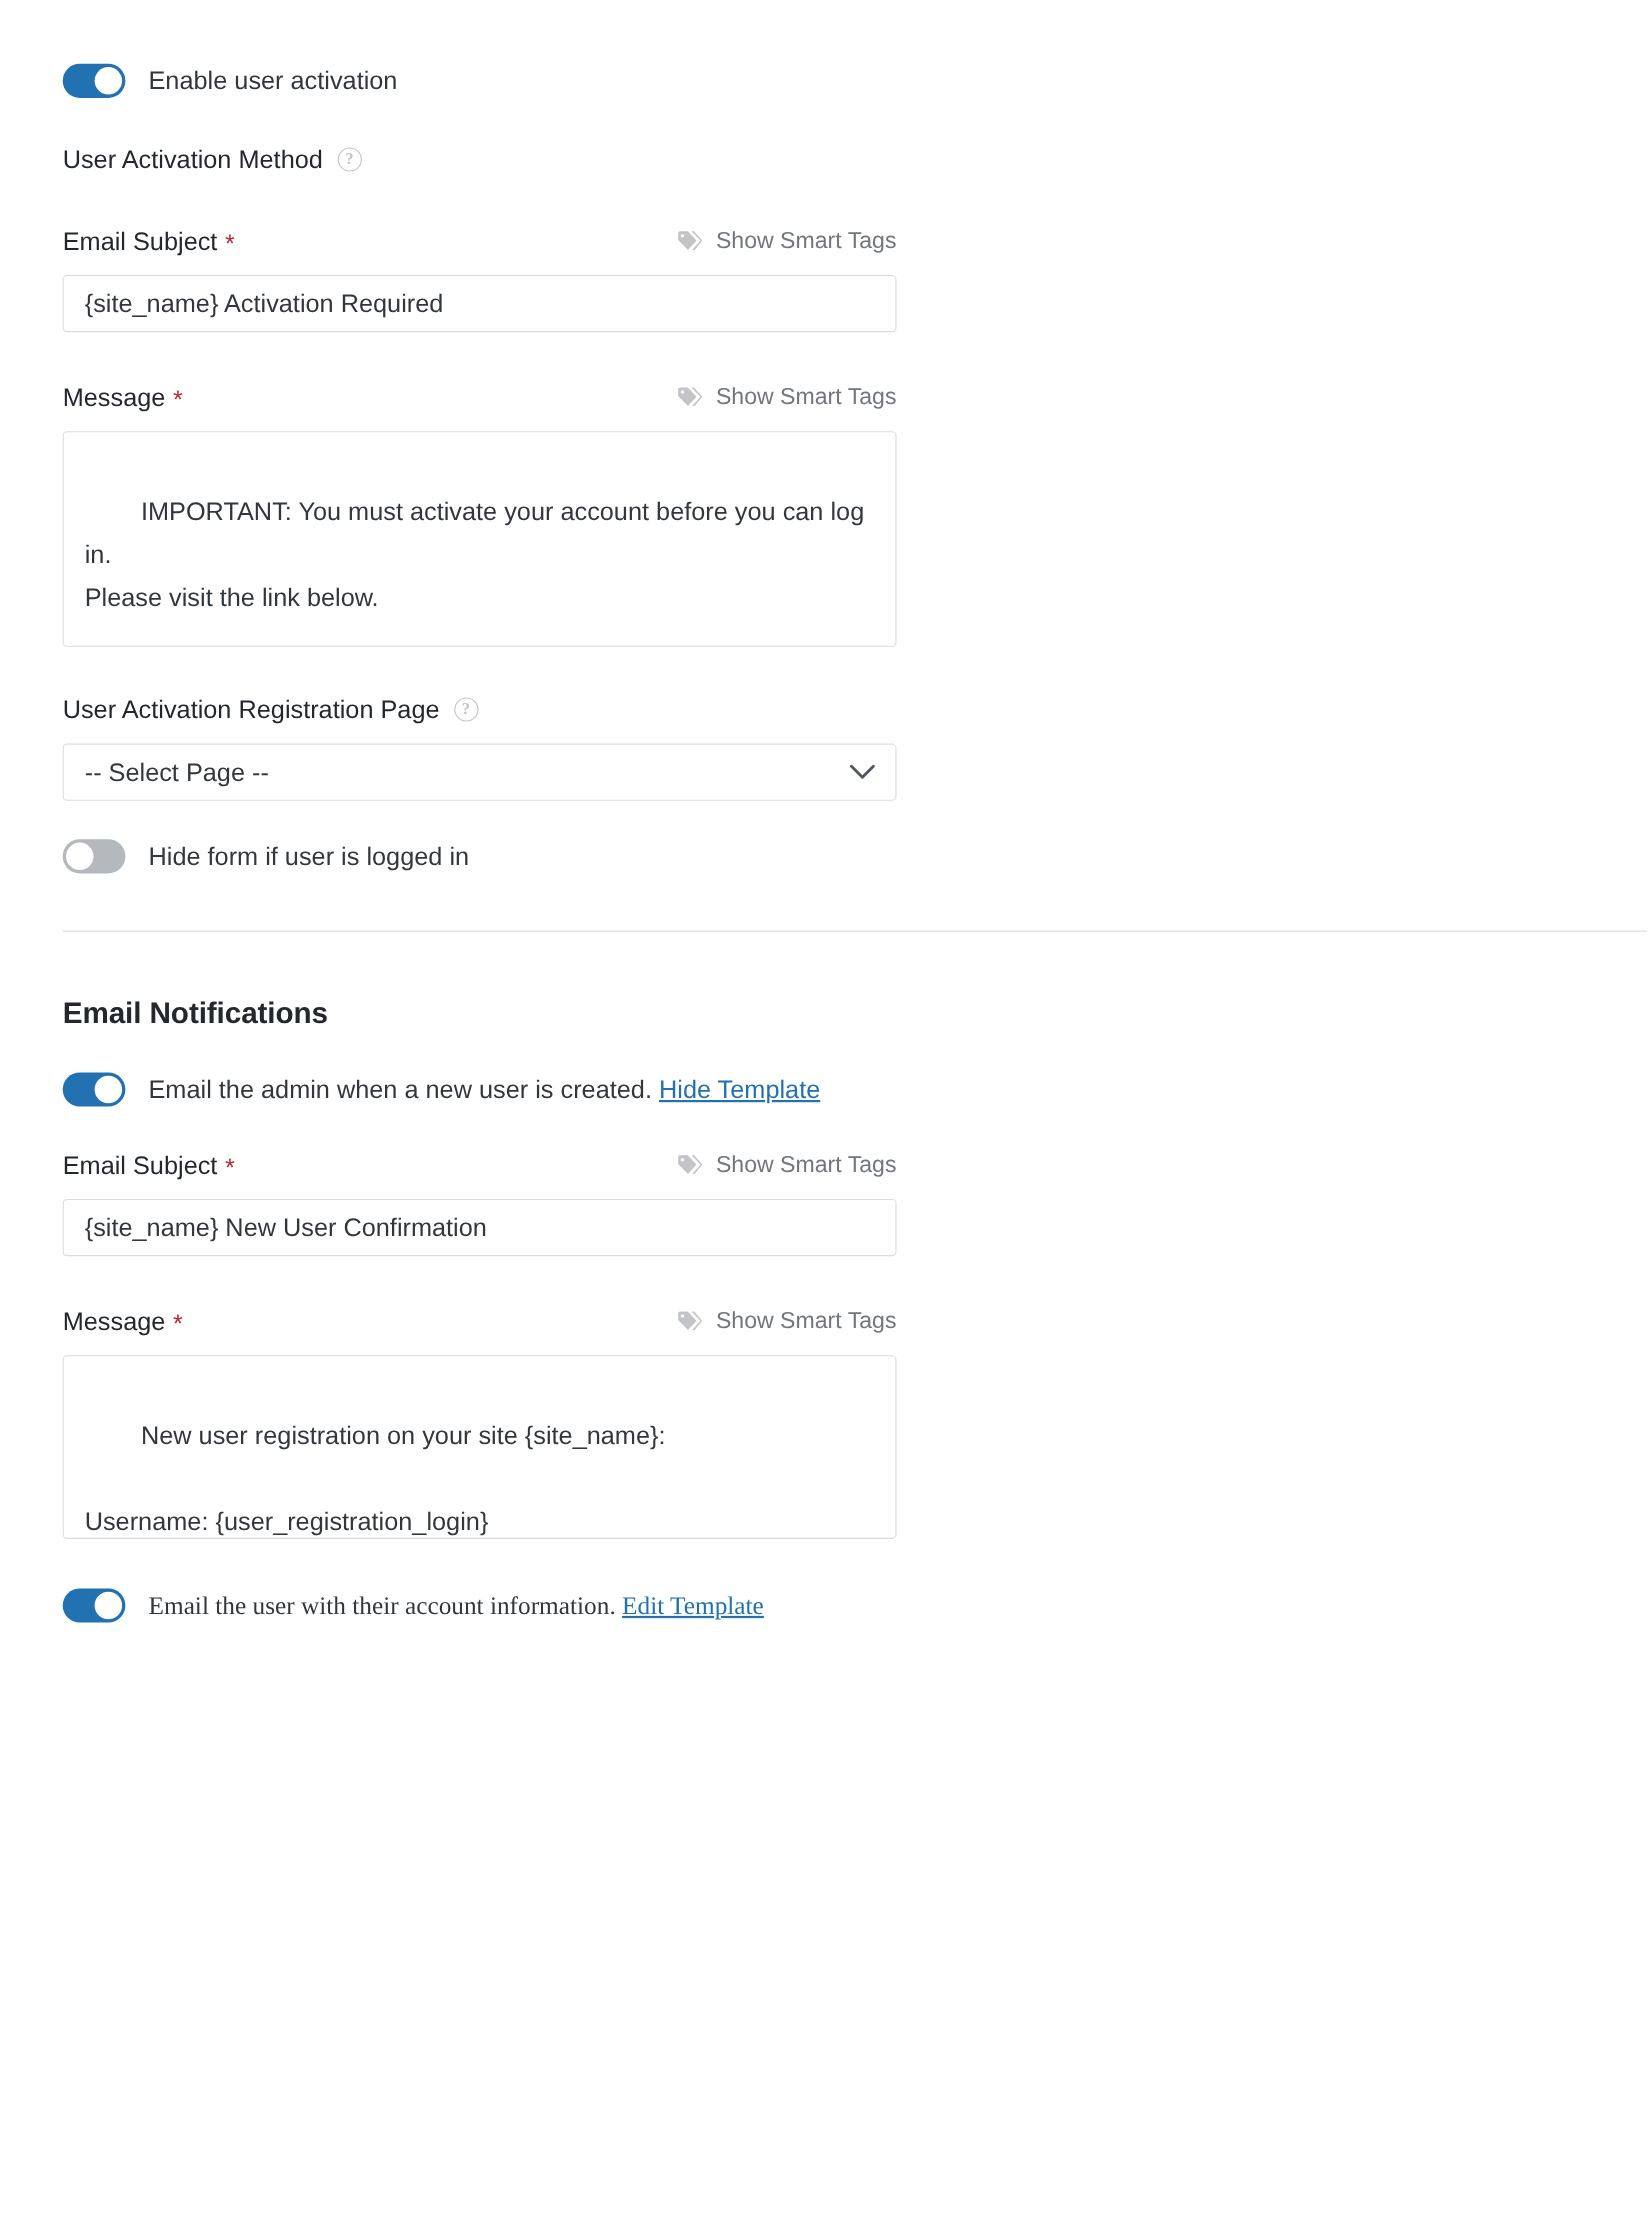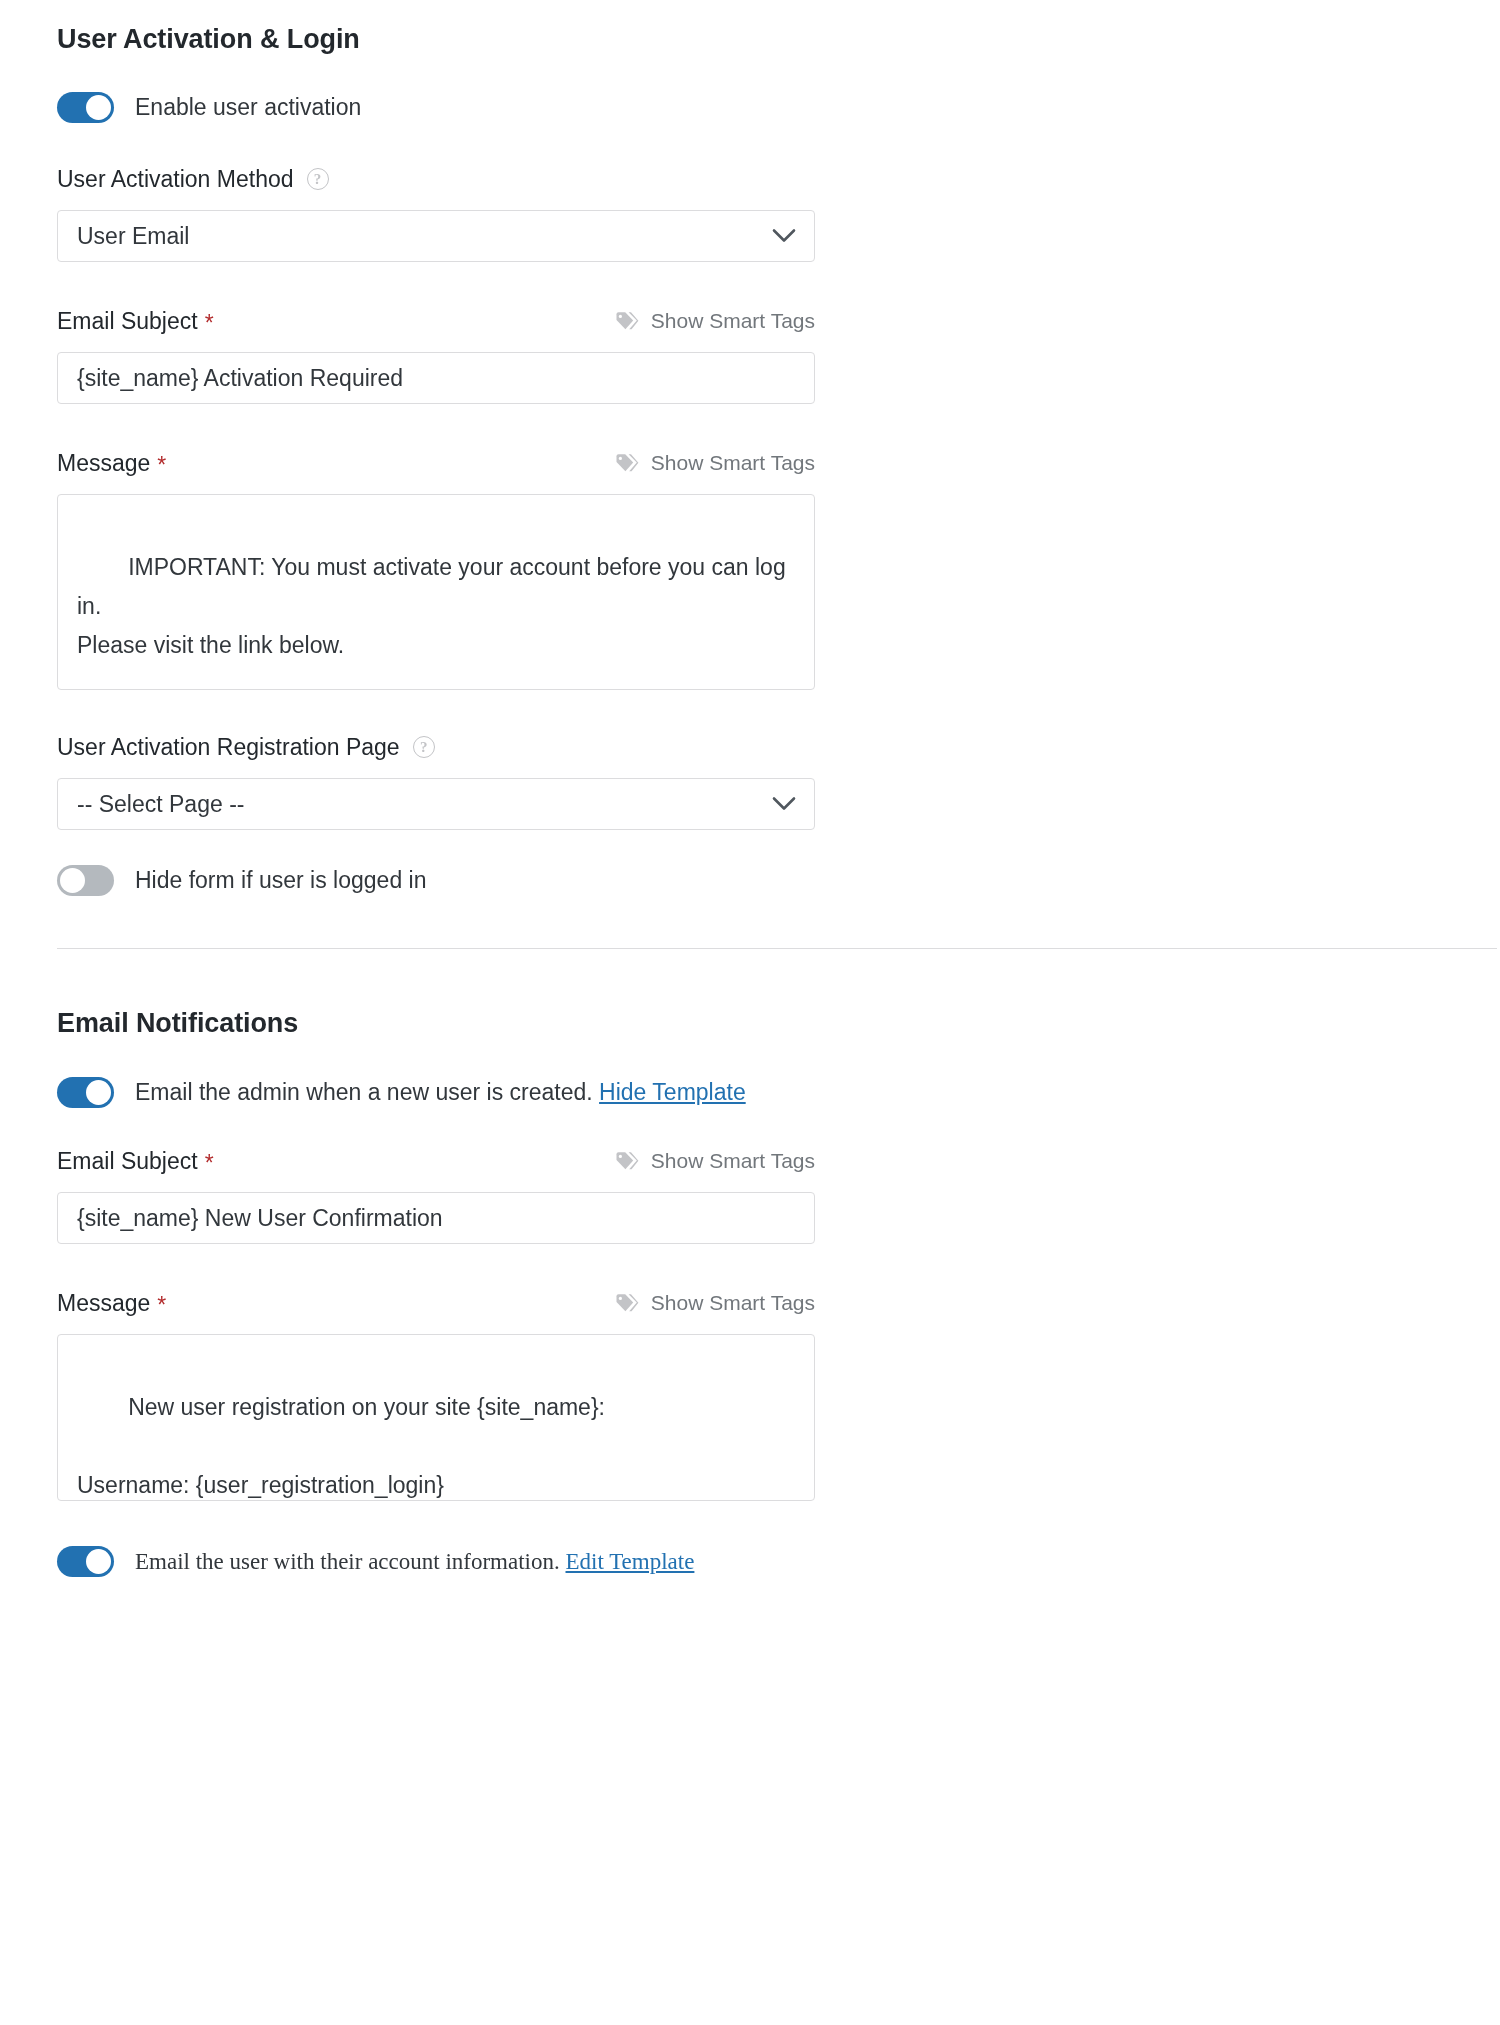--- a/index.html
+++ b/index.html
@@ -190,43 +190,34 @@
     width: 1440px;
     margin-left: 0;
   }
 </style>
 </head>
 <body>
 
 <div class="page">
   <div class="content">
 
-    <h2 class="section-title">User Activation &amp; Login</h2>
 
     <div class="toggle-row" style="margin-top:36px;">
       <div class="toggle on">
         <div class="knob"></div>
       </div>
       <span class="toggle-label">Enable user activation</span>
     </div>
 
     <div class="field" style="margin-top:41px;">
       <div class="field-head">
         <div class="field-label">
           <span>User Activation Method</span>
           <span class="help-icon">?</span>
         </div>
-      </div>
-      <div class="select-box" style="margin-top:16px;">
-        <span>User Email</span>
-        <span class="chev">
-          <svg width="24" height="15" viewBox="0 0 24 15">
-              <path d="M2 2 L12 12 L22 2" stroke="#50575e" stroke-width="2.6" fill="none" stroke-linecap="round" stroke-linejoin="round"></path>
-            </svg>
-        </span>
       </div>
     </div>
 
     <div class="field" style="margin-top:44px;">
       <div class="field-head">
         <div class="field-label">
           <span>Email Subject</span>
           <span class="req">*</span>
         </div>
         <div class="smart-tags">

